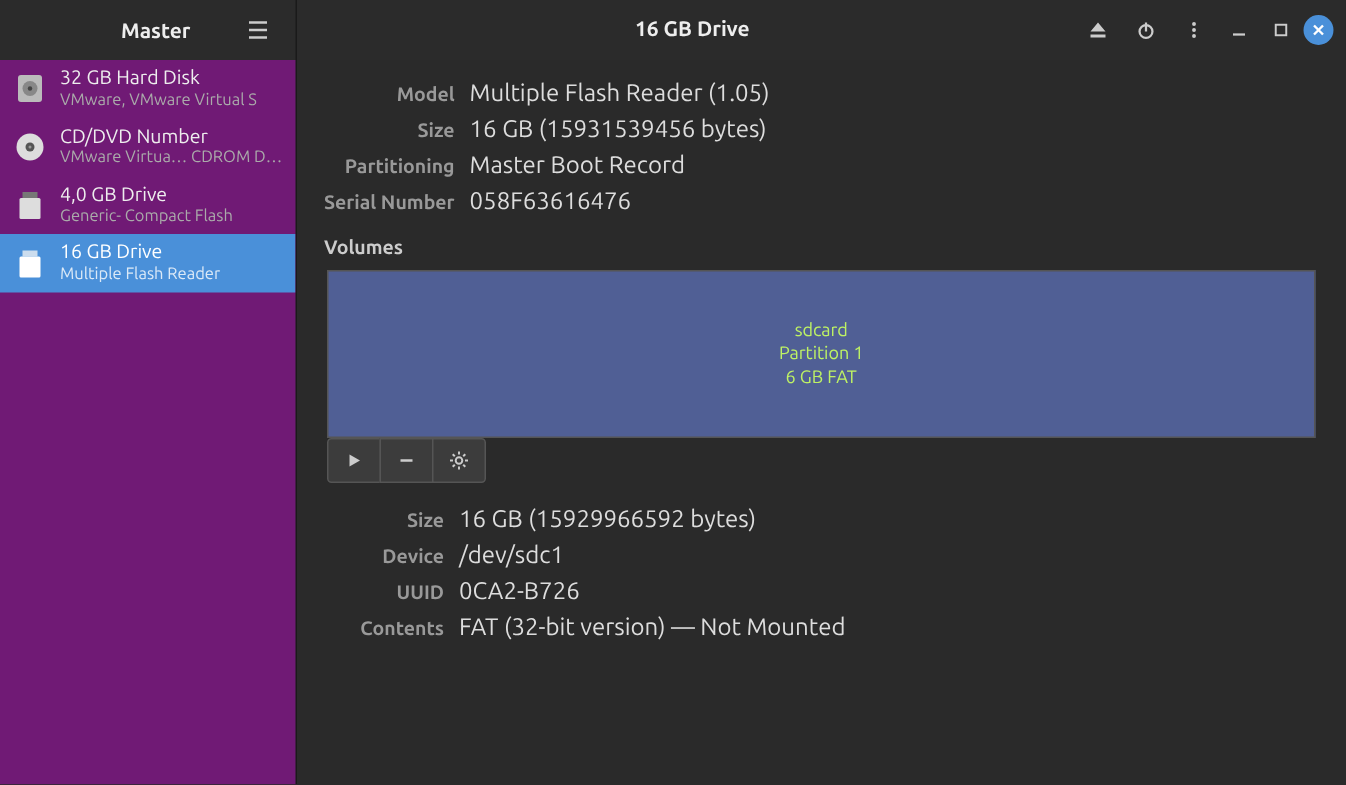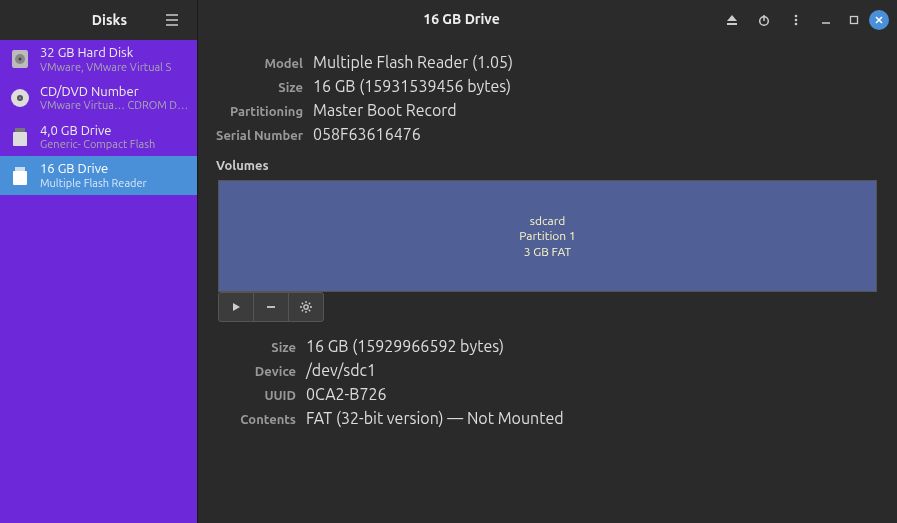--- a/index.html
+++ b/index.html
@@ -66,21 +66,21 @@
     color: #fff;
     width: 20px; height: 20px;
     font-size: 11px;
   }
   .body {
     display: flex;
     height: calc(100% - 40px);
   }
   .sidebar {
     width: 198px;
-    background: #6d28d9;
+    background: #701a75;
     border-right: 1px solid #1a1a1a;
     overflow-y: auto;
   }
   .drive-item {
     display: flex;
     align-items: center;
     padding: 5px 8px;
     gap: 8px;
     cursor: pointer;
     min-height: 38px;
@@ -126,21 +126,21 @@
     font-size: 13px;
   }
   .volume-box {
     border: 1px solid #555;
     background: #505f95;
     height: 112px;
     display: flex;
     align-items: center;
     justify-content: center;
     text-align: center;
-    color: #fef9c3;
+    color: #bef264;
     font-size: 12px;
     line-height: 1.3;
     margin: 0 2px;
   }
   .vol-toolbar {
     display: flex;
     margin: 0 2px 12px 2px;
   }
   .vol-btn {
     width: 36px;
@@ -156,21 +156,21 @@
   }
   .vol-btn:first-child { margin-left: 0; border-top-left-radius: 3px; border-bottom-left-radius: 3px; }
   .vol-btn:last-child { border-top-right-radius: 3px; border-bottom-right-radius: 3px; }
   svg { display: block; }
 </style>
 </head>
 <body>
 
 <div class="headerbar">
   <div class="headerbar-left">
-    <span class="title">Disks</span>
+    <span class="title">Master</span>
     <div class="hb-btn">
       <svg width="14" height="14" viewBox="0 0 14 14">
           <path d="M1 2h12M1 7h12M1 12h12" stroke="#ccc" stroke-width="1.6"></path>
         </svg>
     </div>
   </div>
   <div class="headerbar-right">
     <div class="titlebox">
       <div class="main">16 GB Drive</div>
     </div>
@@ -291,21 +291,21 @@
         <div class="prop-value">058F63616476</div>
       </div>
     </div>
 
     <div class="section-header">Volumes</div>
 
     <div class="volume-box">
       <div>
         <div>sdcard</div>
         <div>Partition 1</div>
-        <div>3 GB FAT</div>
+        <div>6 GB FAT</div>
       </div>
     </div>
 
     <div class="vol-toolbar">
       <div class="vol-btn">
         <svg width="12" height="12" viewBox="0 0 12 12">
             <path d="M3 2v8l7-4z" fill="#ccc"></path>
           </svg>
       </div>
       <div class="vol-btn">

